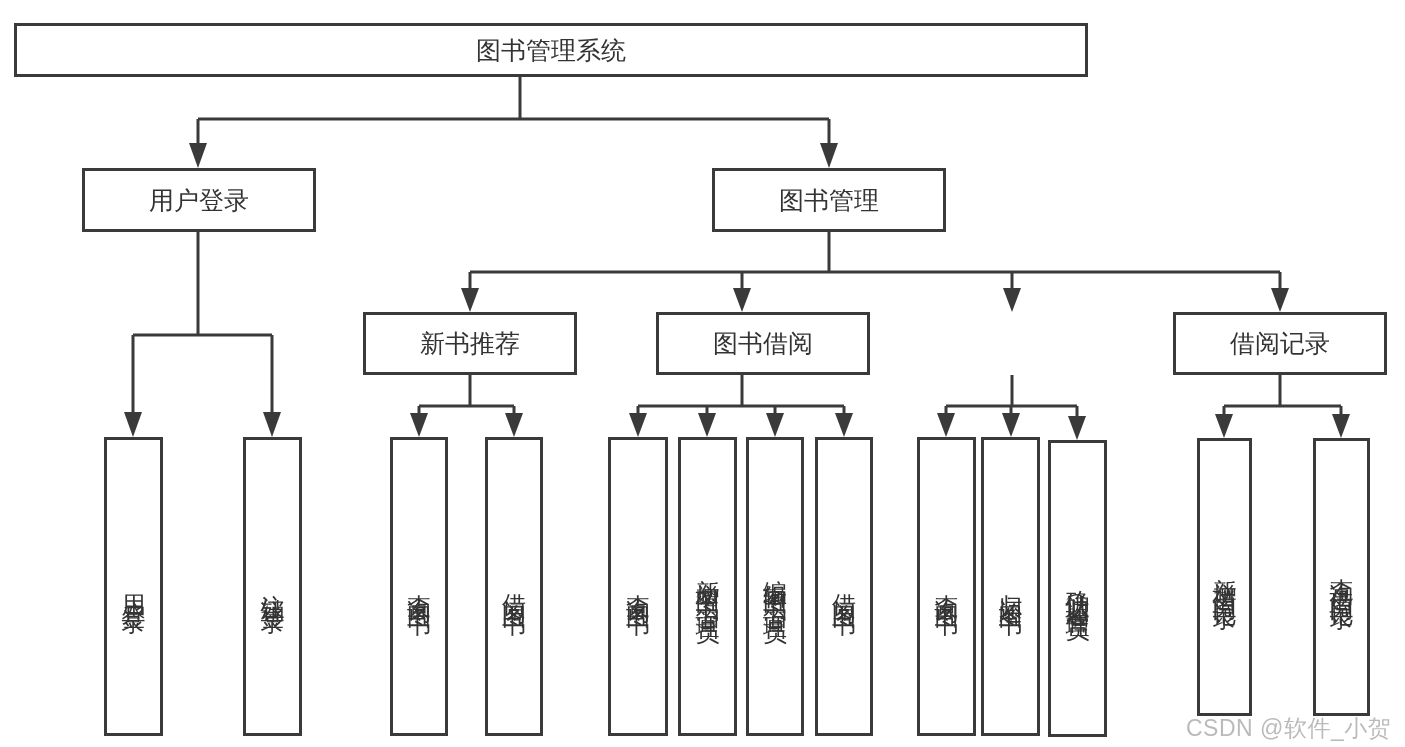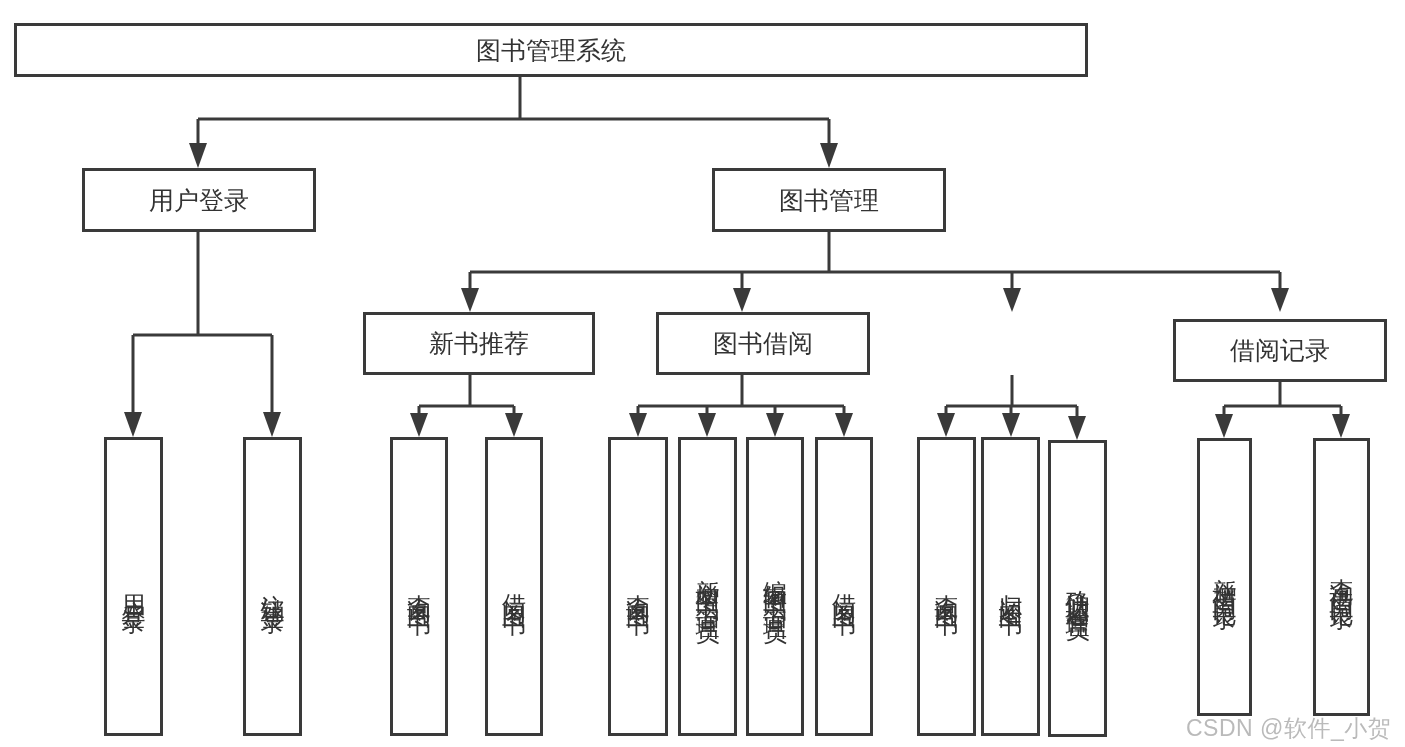--- a/index.html
+++ b/index.html
@@ -26,24 +26,24 @@
     writing-mode:vertical-rl;
     text-orientation:mixed;
     font-size:24px;
     letter-spacing:6px;
     line-height:1;
   }
   
   .b-root{left:14px;top:14px;width:1074px;height:54px;margin-top:9px;}
   .b-userlogin{left:82px;top:168px;width:234px;height:64px;}
   .b-bookmgmt{left:712px;top:168px;width:234px;height:64px;}
-  .b-newbook{left:363px;top:312px;width:232px;height:63px;}
+  .b-newbook{left:363px;top:312px;width:214px;height:63px;}
   .b-borrow{left:635px;top:312px;width:214px;height:63px;margin-left:21px;}
   .b-current{left:905px;top:312px;width:214px;height:63px;}
-  .b-records{left:1173px;top:312px;width:214px;height:63px;margin-top:7px;}
+  .b-records{left:1173px;top:312px;width:214px;height:63px;}
   
   .l-g1a{left:104px;top:437px;width:59px;height:299px;}
   .l-g1b{left:243px;top:437px;width:59px;height:299px;}
   .l-g2a{left:390px;top:437px;width:58px;height:299px;}
   .l-g2b{left:485px;top:437px;width:58px;height:299px;}
   .l-g3a{left:608px;top:437px;width:60px;height:299px;}
   .l-g3b{left:678px;top:437px;width:59px;height:299px;}
   .l-g3c{left:746px;top:437px;width:58px;height:299px;}
   .l-g3d{left:815px;top:437px;width:58px;height:299px;}
   .l-g4a{left:917px;top:437px;width:59px;height:299px;}

